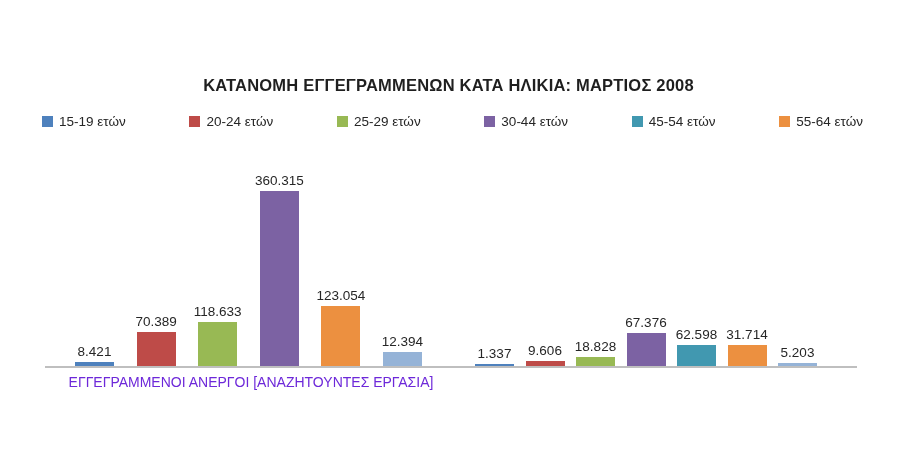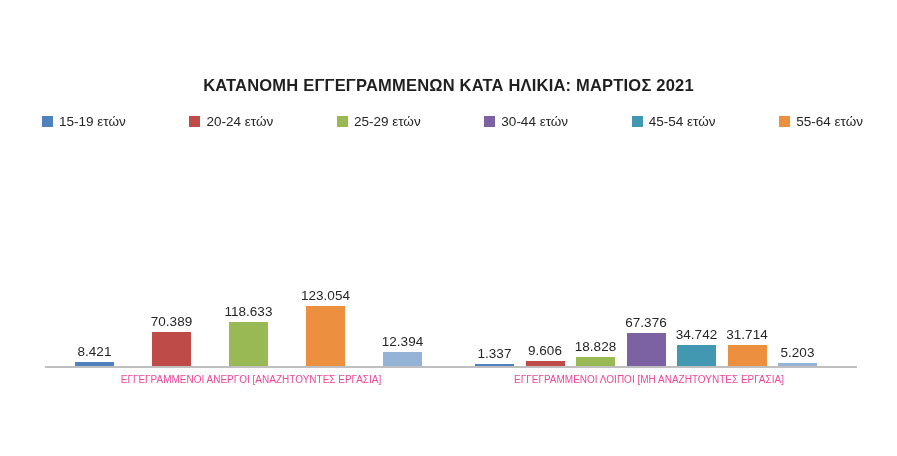--- a/index.html
+++ b/index.html
@@ -72,31 +72,31 @@
     transform:translateX(-50%);
     white-space:nowrap;
     font-size:13.5px;
     color:#262626;
   }
   .cat-label{
     position:absolute;
     top:224px;
     text-align:center;
     white-space:nowrap;
-    font-size:10px;
-    color:#ec4899;
+    font-size:14px;
+    color:#6d28d9;
   }
   .cat-label.c0{ left:-14px; width:440px; }
   .cat-label.c1{ left:394px; width:420px; }
 </style>
 </head>
 <body>
 
 <div class="canvas">
-  <div class="chart-title">ΚΑΤΑΝΟΜΗ ΕΓΓΕΓΡΑΜΜΕΝΩΝ ΚΑΤΑ ΗΛΙΚΙΑ: ΜΑΡΤΙΟΣ 2021</div>
+  <div class="chart-title">ΚΑΤΑΝΟΜΗ ΕΓΓΕΓΡΑΜΜΕΝΩΝ ΚΑΤΑ ΗΛΙΚΙΑ: ΜΑΡΤΙΟΣ 2008</div>
 
   <div class="legend">
       <span class="legend-item">
         <span class="legend-marker" style="background: rgb(78, 129, 189);"></span>
         <span>15-19 ετών</span>
       </span>
       <span class="legend-item">
         <span class="legend-marker" style="background: rgb(190, 75, 72);"></span>
         <span>20-24 ετών</span>
       </span>
@@ -122,20 +122,23 @@
     <div class="bar-group g0">
         <div class="bar" style="height: 4px; background: rgb(78, 129, 189);">
           <span class="bar-value-label">8.421</span>
         </div>
         <div class="bar" style="height: 34px; background: rgb(190, 75, 72);">
           <span class="bar-value-label">70.389</span>
         </div>
         <div class="bar" style="height: 44px; background: rgb(152, 185, 84);">
           <span class="bar-value-label">118.633</span>
         </div>
+        <div class="bar" style="height: 175px; background: rgb(124, 98, 163);">
+          <span class="bar-value-label">360.315</span>
+        </div>
         <div class="bar" style="height: 60px; background: rgb(236, 144, 64);">
           <span class="bar-value-label">123.054</span>
         </div>
         <div class="bar" style="height: 14px; background: rgb(149, 179, 215);">
           <span class="bar-value-label">12.394</span>
         </div>
       </div>
     <div class="bar-group g1">
         <div class="bar" style="height: 2px; background: rgb(78, 129, 189);">
           <span class="bar-value-label">1.337</span>
@@ -143,26 +146,25 @@
         <div class="bar" style="height: 5px; background: rgb(190, 75, 72);">
           <span class="bar-value-label">9.606</span>
         </div>
         <div class="bar" style="height: 9px; background: rgb(152, 185, 84);">
           <span class="bar-value-label">18.828</span>
         </div>
         <div class="bar" style="height: 33px; background: rgb(124, 98, 163);">
           <span class="bar-value-label">67.376</span>
         </div>
         <div class="bar" style="height: 21px; background: rgb(65, 152, 176);">
-          <span class="bar-value-label">34.742</span>
+          <span class="bar-value-label">62.598</span>
         </div>
         <div class="bar" style="height: 21px; background: rgb(236, 144, 64);">
           <span class="bar-value-label">31.714</span>
         </div>
         <div class="bar" style="height: 3px; background: rgb(149, 179, 215);">
           <span class="bar-value-label">5.203</span>
         </div>
       </div>
     <div class="axis-line"></div>
     <div class="cat-label c0">ΕΓΓΕΓΡΑΜΜΕΝΟΙ ΑΝΕΡΓΟΙ [ΑΝΑΖΗΤΟΥΝΤΕΣ ΕΡΓΑΣΙΑ]</div>
-    <div class="cat-label c1">ΕΓΓΕΓΡΑΜΜΕΝΟΙ ΛΟΙΠΟΙ [ΜΗ ΑΝΑΖΗΤΟΥΝΤΕΣ ΕΡΓΑΣΙΑ]</div>
   </div>
 </div>
 
 </body></html>

